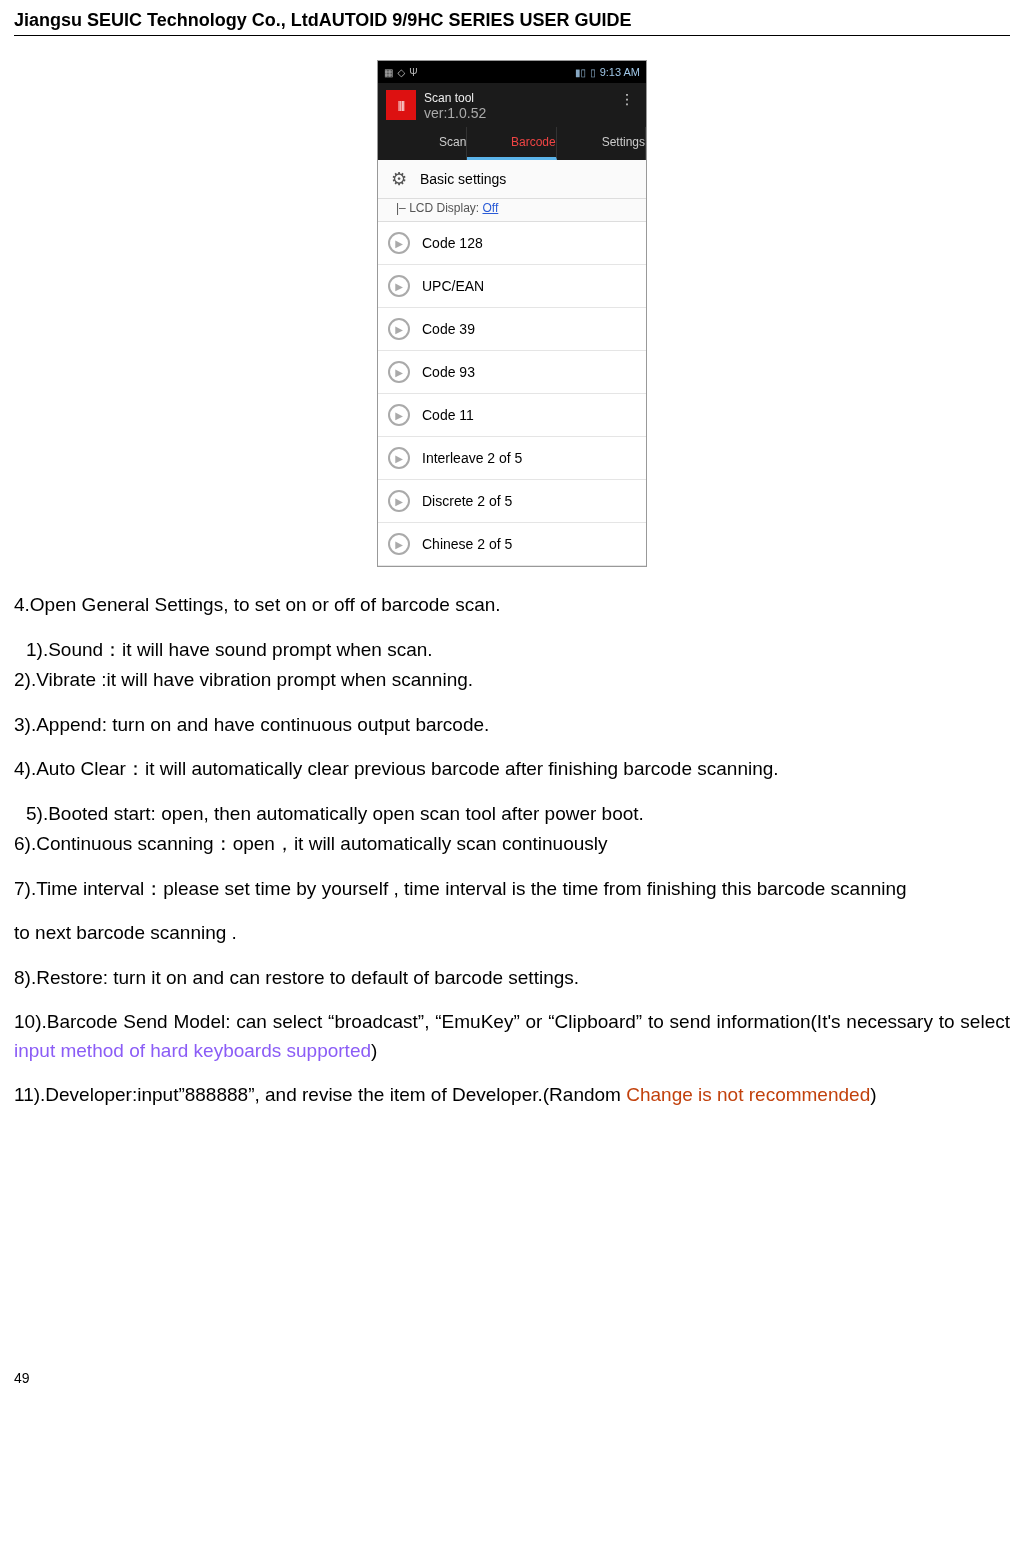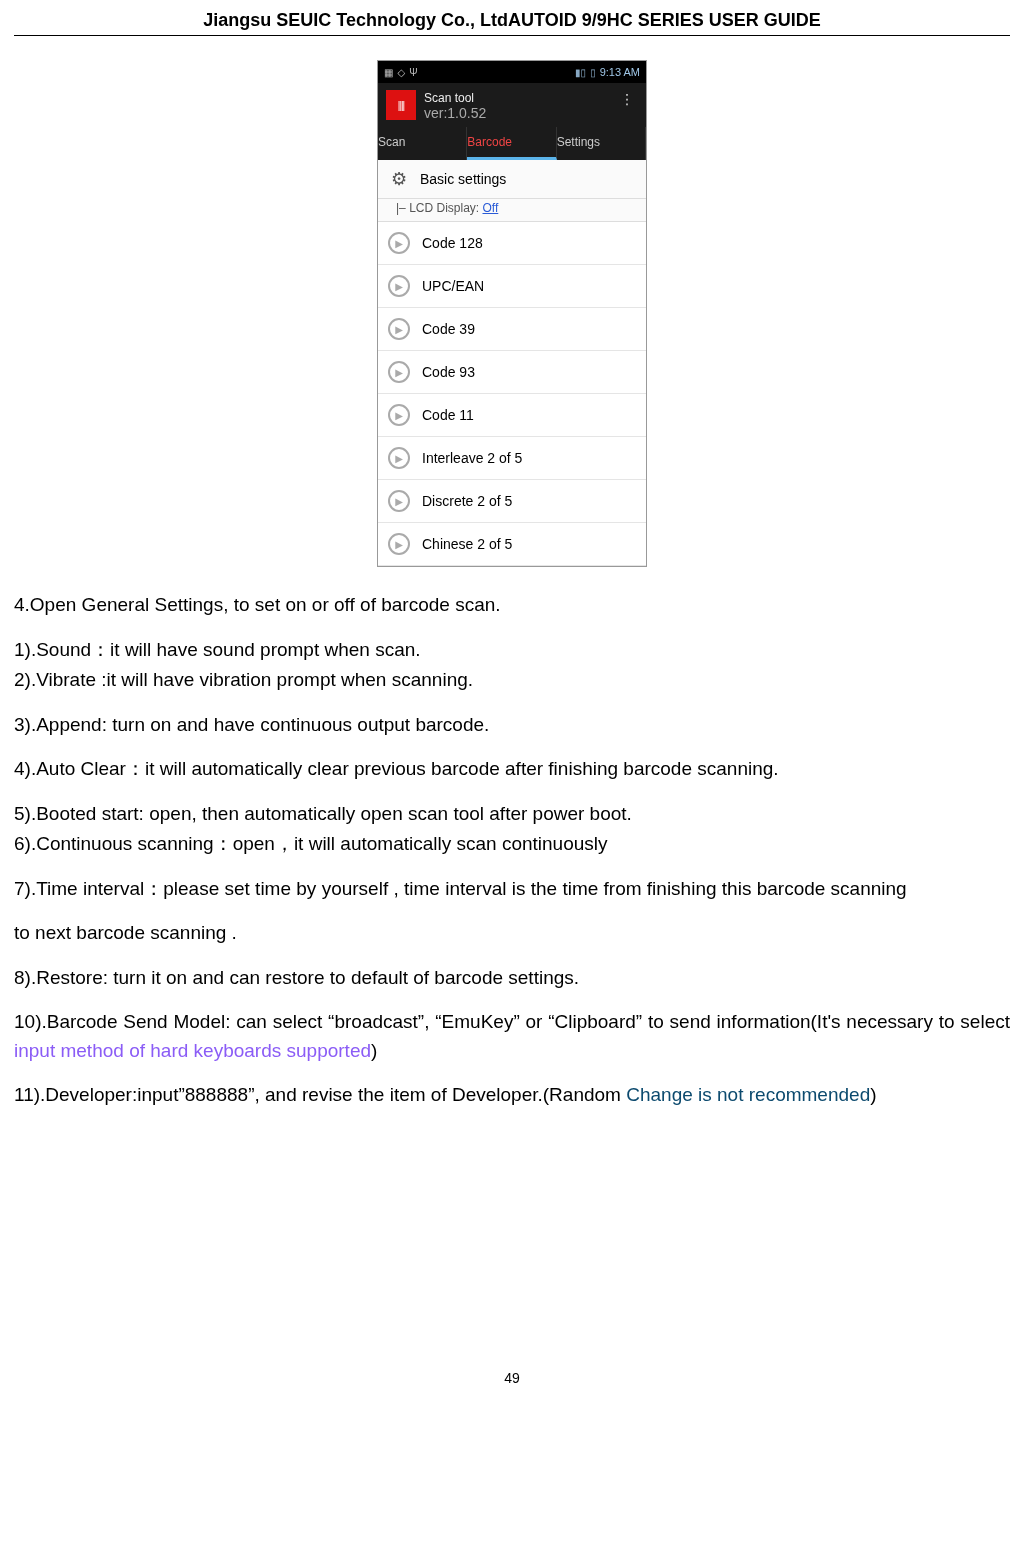--- a/index.html
+++ b/index.html
@@ -7,21 +7,21 @@
       font-family: Arial, sans-serif;
       width: 1024px;
       background: #fff;
       color: #000;
     }
     .page {
       padding: 10px 14px 30px 14px;
     }
     .page-header {
       display: flex;
-      justify-content: center;
+      justify-content: flex-start;
       align-items: baseline;
       font-weight: bold;
       font-size: 18px;
       padding-bottom: 4px;
       border-bottom: 1.5px solid #000;
       margin-bottom: 24px;
     }
     .phone-wrap {
       display: flex;
       justify-content: center;
@@ -75,21 +75,21 @@
       color: #ddd;
     }
     .tabs {
       background: #1b1b1b;
       display: flex;
       color: #ccc;
       font-size: 12px;
     }
     .tab {
       flex: 1;
-      text-align: left;
+      text-align: right;
       padding: 8px 0;
       border-right: 1px solid #333;
     }
     .tab.active {
       color: #ef4444;
       border-bottom: 3px solid #5bb4ea;
     }
     .basic-row {
       display: flex;
       align-items: center;
@@ -135,28 +135,29 @@
     }
     .body-text {
       font-size: 19px;
       line-height: 1.5;
     }
     .body-text p {
       margin-bottom: 16px;
     }
     .body-text .tight {
       margin-bottom: 2px;
+      margin-left: 12px;
     }
     .justify {
       text-align: justify;
     }
     .gray { color:#8b5cf6; }
-    .gray2 { color:#0c4a6e; }
+    .gray2 { color:#c2410c; }
     .page-number {
-      text-align: center;
+      text-align: left;
       font-size: 14px;
       margin-top: 260px;
     }
   </style>
 </head>
 <body>
 
 <div class="page">
 
   <div class="page-header">

